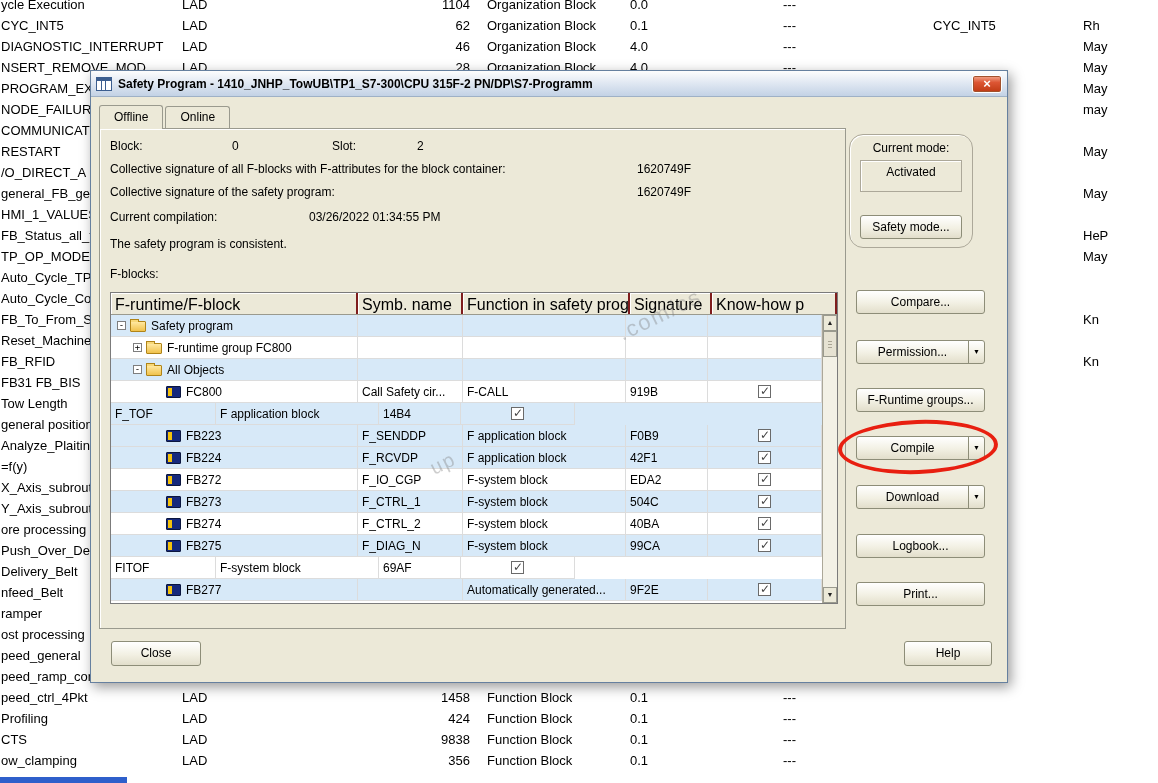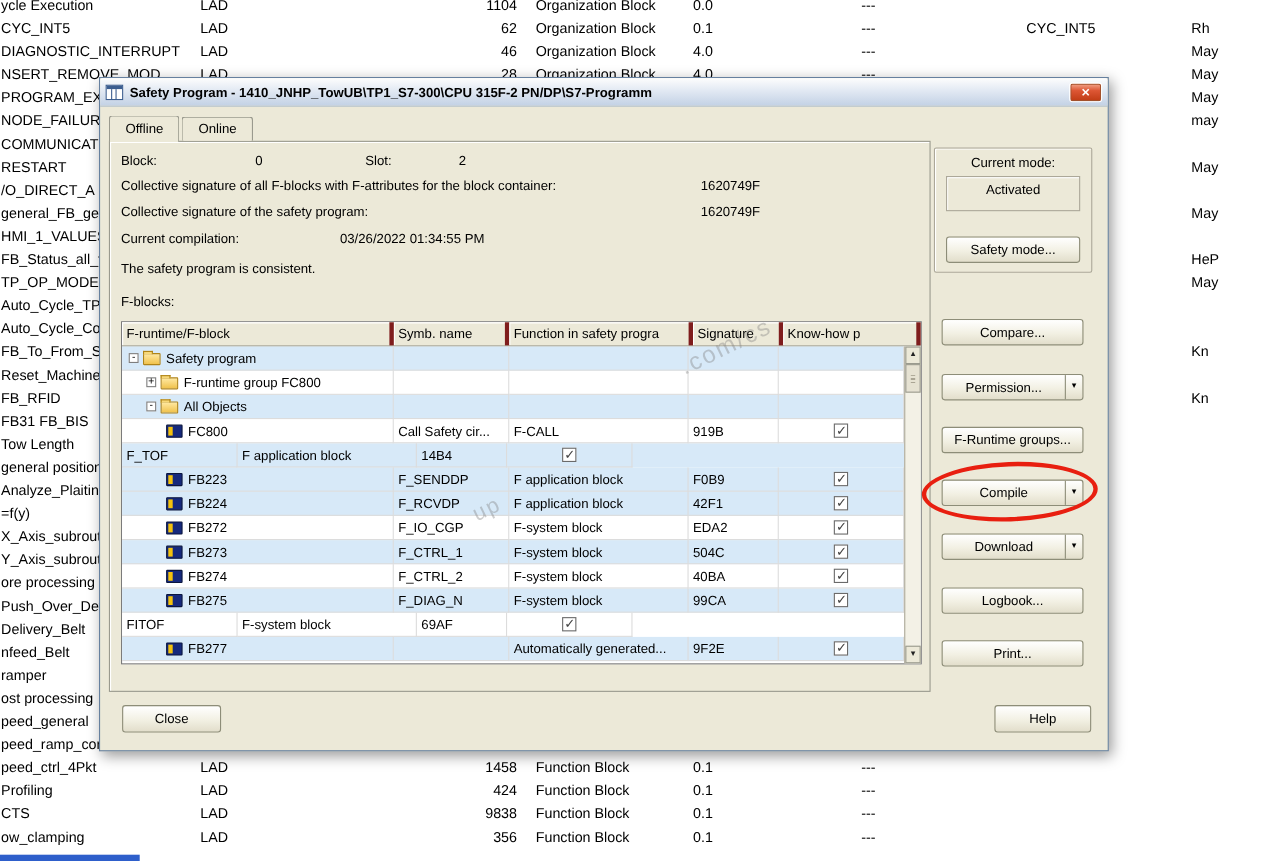--- a/index.html
+++ b/index.html
@@ -44,45 +44,45 @@
   .l-rack{left:10px;top:10px}.v-rack{left:132px;top:10px}.l-slot{left:232px;top:10px}.v-slot{left:317px;top:10px}
   .l-sig1{left:10px;top:33px}.v-sig1{left:537px;top:33px}
   .l-sig2{left:10px;top:56px}.v-sig2{left:537px;top:56px}
   .l-comp{left:10px;top:81px}.v-comp{left:209px;top:81px}
   .l-cons{left:10px;top:108px}
   .l-fblk{left:10px;top:138px}
 
   
   .ftable{position:absolute;left:10px;top:163px;width:728px;height:312px;background:#fff;border:1px solid #7b7b7b}
   .fheader{display:flex;height:22px;background:#ECE9D8;border-bottom:1px solid #9a9a8e}
-  .fh{padding:3px 4px 0;font-size:12px;white-space:nowrap;overflow:hidden;border-right:4px solid #7f1d1d;box-shadow:inset 1px 1px 0 #fff}
+  .fh{padding:3px 4px 0;font-size:16px;white-space:nowrap;overflow:hidden;border-right:2px solid #7f1d1d;box-shadow:inset 1px 1px 0 #fff}
   .fh1{width:247px}.fh2{width:105px}.fh3{width:167px}.fh4{width:82px}.fh5{flex:1}
   .fbody{display:flex;height:288px}
   .frows{width:711px}
   .frow{display:flex;height:22px;background:#fff}
   .frow.tint{background:#d7e9f8}
   .fc{height:22px;display:flex;align-items:center;padding:0 4px;font-size:12px;white-space:nowrap;overflow:hidden;border-right:1px solid #dcdcdc;border-bottom:1px solid #dcdcdc}
   .fc1{width:247px}.fc2{width:105px}.fc3{width:163px}.fc4{width:82px}.fc5{width:114px;justify-content:center}
-  .depth-0 .fc1{padding-left:6px}.depth-1 .fc1{padding-left:22px}.depth-2 .fc1{padding-left:40px}
+  .depth-0 .fc1{padding-left:6px}.depth-1 .fc1{padding-left:22px}.depth-2 .fc1{padding-left:55px}
   .expand{width:9px;height:9px;flex:none;border:1px solid #7e7e7e;background:#fff;font-size:9px;line-height:7px;text-align:center;margin-right:4px;font-family:"DejaVu Sans Mono",monospace}
   .folder-icon{width:16px;height:11px;flex:none;background:linear-gradient(#ffe8a0,#f0c24c);border:1px solid #b08418;border-radius:1px;margin-right:5px;position:relative;margin-top:2px}
   .folder-icon::before{content:"";position:absolute;top:-3px;left:-1px;width:7px;height:2px;background:#f7d878;border:1px solid #b08418;border-bottom:none}
   .block-icon{width:15px;height:12px;flex:none;background:#16297c;border:1px solid #0b163f;border-radius:1px;margin-right:5px;position:relative}
   .block-icon::before{content:"";position:absolute;left:1px;top:1px;width:4px;height:8px;background:#f4c20d}
   .checkbox{width:13px;height:13px;border:1px solid #6a6a6a;background:#fff;position:relative}
   .checked .checkbox::after{content:"\2713";position:absolute;left:1px;top:-2px;font-size:12px;color:#444}
   .vscroll{width:17px;background:#f3f1e6;border-left:1px solid #aca899;display:flex;flex-direction:column}
   .sbtn{height:16px;flex:none;background:#ece9d8;border:1px solid #9a9a8e;font-size:7px;line-height:14px;text-align:center;color:#222}
   .sthumb{height:26px;flex:none;background:#e6e2d2;border:1px solid #9a9a8e;position:relative}
   .sthumb::after{content:"";position:absolute;left:4px;right:4px;top:9px;height:8px;background:repeating-linear-gradient(to bottom,#aaa594 0,#aaa594 1px,transparent 1px,transparent 3px)}
   .sspace{flex:1}
 
   
   .btn{background:linear-gradient(#ffffff,#f2f0e3 55%,#e2decb);border:1px solid #8d8d78;border-radius:3px;font-size:12px;text-align:center;color:#000;cursor:default}
-  .groupbox{position:absolute;left:758px;top:63px;width:144px;height:114px;border:1px solid #aca899;border-radius:2px;box-shadow:inset 1px 1px 0 #fff}
+  .groupbox{position:absolute;left:758px;top:63px;width:124px;height:114px;border:1px solid #aca899;border-radius:14px;box-shadow:inset 1px 1px 0 #fff}
   .gb-label{text-align:center;margin-top:6px;font-size:12px}
   .mode-box{margin:5px 10px 0;height:32px;border:1px solid #aca899;box-shadow:inset 1px 1px 0 #fff;text-align:center;padding-top:4px;font-size:12px}
   .safety-btn{position:absolute;left:10px;right:10px;bottom:8px;height:24px;line-height:22px}
   .side-btn{position:absolute;left:765px;width:129px;height:24px;line-height:22px}
   .b-compare{top:219px}.b-permission{top:269px}.b-fruntime{top:317px}.b-compile{top:365px}.b-download{top:414px}.b-logbook{top:463px}.b-print{top:511px}
   .split{display:flex;line-height:normal;padding:0}
   .split .main{flex:1;line-height:22px}
   .split .arrow{width:16px;border-left:1px solid #8d8d78;font-size:7px;line-height:22px;text-align:center}
   .close-btn2{position:absolute;left:20px;top:570px;width:90px;height:25px;line-height:23px}
   .help-btn{position:absolute;left:813px;top:570px;width:88px;height:25px;line-height:23px}

